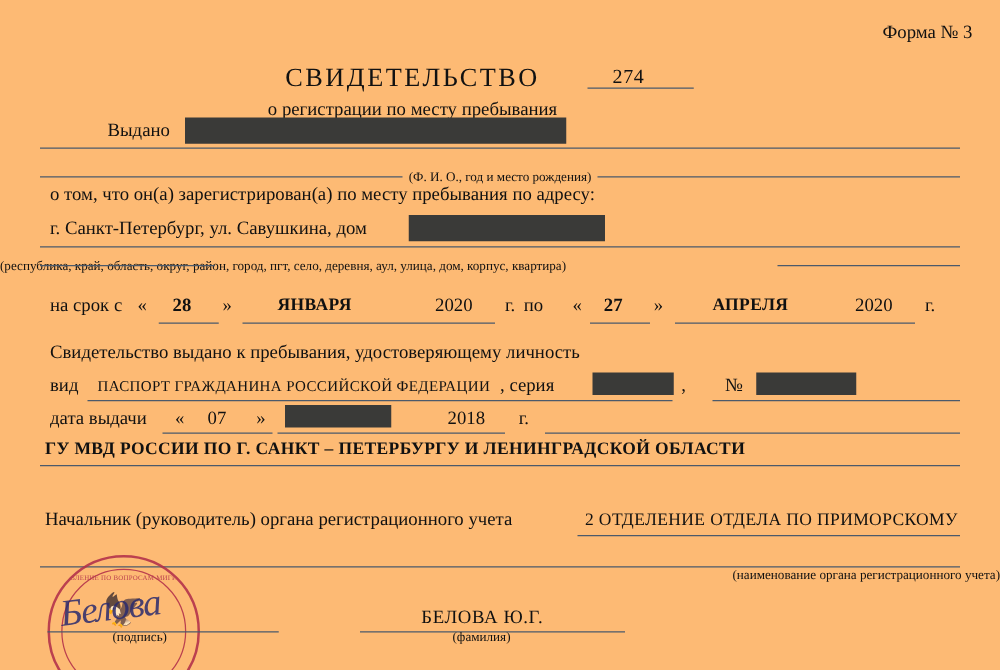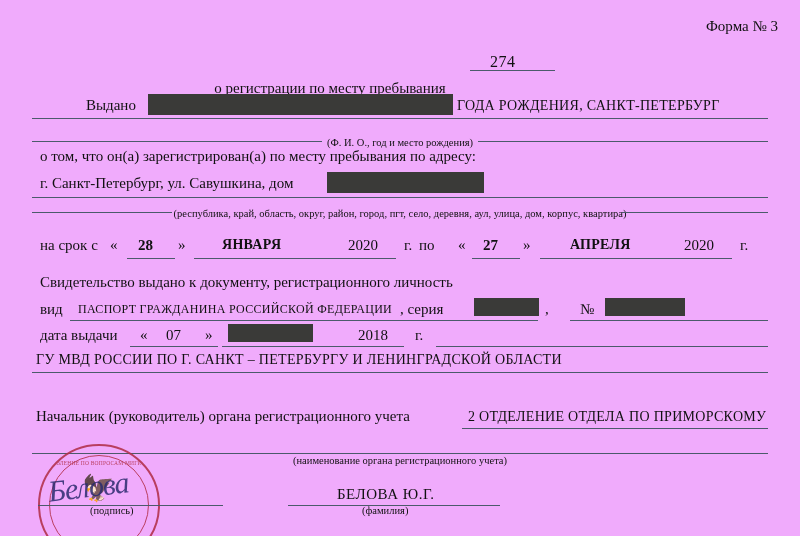--- a/index.html
+++ b/index.html
@@ -11,21 +11,21 @@
     width: 800px;
     height: 536px;
     overflow: hidden;
     font-family: "Liberation Serif", serif;
     color: #111;
   }
   .page {
     position: relative;
     width: 800px;
     height: 536px;
-    background: #f0abfc;
+    background: #fdba74;
   }
   .form-no {
     position: absolute;
     top: 18px;
     right: 22px;
     font-size: 15px;
   }
   .title {
     position: absolute;
     top: 50px;
@@ -144,42 +144,44 @@
     letter-spacing: 0.5px;
   }
 </style>
 </head>
 <body>
 
 <div class="page">
 
   <div class="form-no">Форма № 3</div>
 
+  <div class="title">
+    <span class="title-inner">СВИДЕТЕЛЬСТВО</span>
+  </div>
   <div class="line" style="left:470px; top:70px; width:85px;"></div>
   <div class="cert-number">274</div>
 
   <div class="subtitle">
     <span class="subtitle-inner">о регистрации по месту пребывания</span>
   </div>
 
   <div class="txt" style="left:86px; top:97px;">Выдано</div>
   <div class="redact" style="left:148px; top:94px; width:305px; height:21px;"></div>
-  <div class="txt caps" style="left:457px; top:98px; font-size:14px;">ГОДА РОЖДЕНИЯ, САНКТ-ПЕТЕРБУРГ</div>
   <div class="line" style="left:32px; top:118px; width:736px;"></div>
 
   <div class="small" style="left:0; top:137px; width:800px; text-align:center;">(Ф. И. О., год и место рождения)</div>
   <div class="line" style="left:32px; top:141px; width:290px;"></div>
   <div class="line" style="left:478px; top:141px; width:290px;"></div>
 
   <div class="txt" style="left:40px; top:175px;">г. Санкт-Петербург, ул. Савушкина, дом</div>
   <div class="txt" style="left:40px; top:148px;">о том, что он(а) зарегистрирован(а) по месту пребывания по адресу:</div>
   <div class="redact" style="left:327px; top:172px; width:157px; height:21px;"></div>
   <div class="line" style="left:32px; top:197px; width:736px;"></div>
 
-  <div class="small" style="left:0; top:208px; width:800px; text-align:center;">(республика, край, область, округ, район, город, пгт, село, деревня, аул, улица, дом, корпус, квартира)</div>
+  <div class="small" style="left:0; top:208px; width:800px; text-align:left;">(республика, край, область, округ, район, город, пгт, село, деревня, аул, улица, дом, корпус, квартира)</div>
   <div class="line" style="left:32px; top:212px; width:140px;"></div>
   <div class="line" style="left:622px; top:212px; width:146px;"></div>
 
   <div class="txt" style="left:40px; top:237px;">на срок с</div>
   <div class="txt" style="left:110px; top:237px;">«</div>
   <div class="txt" style="left:138px; top:237px; font-weight:bold;">28</div>
   <div class="txt" style="left:178px; top:237px;">»</div>
   <div class="txt caps" style="left:222px; top:237px; font-weight:bold; font-size:14px;">ЯНВАРЯ</div>
   <div class="txt" style="left:348px; top:237px;">2020</div>
   <div class="txt" style="left:404px; top:237px;">г.</div>
@@ -189,21 +191,21 @@
   <div class="txt" style="left:523px; top:237px;">»</div>
   <div class="txt caps" style="left:570px; top:237px; font-weight:bold; font-size:14px;">АПРЕЛЯ</div>
   <div class="txt" style="left:684px; top:237px;">2020</div>
   <div class="txt" style="left:740px; top:237px;">г.</div>
 
   <div class="line" style="left:127px; top:258px; width:48px;"></div>
   <div class="line" style="left:194px; top:258px; width:202px;"></div>
   <div class="line" style="left:472px; top:258px; width:48px;"></div>
   <div class="line" style="left:540px; top:258px; width:192px;"></div>
 
-  <div class="txt" style="left:40px; top:274px;">Свидетельство выдано к документу, регистрационного личность</div>
+  <div class="txt" style="left:40px; top:274px;">Свидетельство выдано к пребывания, удостоверяющему личность</div>
 
   <div class="txt" style="left:40px; top:301px;">вид</div>
   <div class="txt caps" style="left:78px; top:302px; font-size:12px;">ПАСПОРТ ГРАЖДАНИНА РОССИЙСКОЙ ФЕДЕРАЦИИ</div>
   <div class="txt" style="left:400px; top:301px;">, серия</div>
   <div class="redact" style="left:474px; top:298px; width:65px; height:18px;"></div>
   <div class="txt" style="left:545px; top:301px;">,</div>
   <div class="txt" style="left:580px; top:301px;">№</div>
   <div class="redact" style="left:605px; top:298px; width:80px; height:18px;"></div>
   <div class="line" style="left:70px; top:320px; width:468px;"></div>
   <div class="line" style="left:570px; top:320px; width:198px;"></div>
@@ -212,29 +214,29 @@
   <div class="txt" style="left:140px; top:327px;">«</div>
   <div class="txt" style="left:166px; top:327px;">07</div>
   <div class="txt" style="left:205px; top:327px;">»</div>
   <div class="redact" style="left:228px; top:324px; width:85px; height:18px;"></div>
   <div class="txt" style="left:358px; top:327px;">2018</div>
   <div class="txt" style="left:415px; top:327px;">г.</div>
   <div class="line" style="left:130px; top:346px; width:88px;"></div>
   <div class="line" style="left:222px; top:346px; width:182px;"></div>
   <div class="line" style="left:436px; top:346px; width:332px;"></div>
 
-  <div class="txt caps" style="left:36px; top:352px; font-size:14px;">ГУ  МВД  РОССИИ  ПО  Г. САНКТ – ПЕТЕРБУРГУ  И  ЛЕНИНГРАДСКОЙ ОБЛАСТИ</div>
+  <div class="txt caps" style="left:36px; top:352px; font-size:14px;font-weight:bold;">ГУ  МВД  РОССИИ  ПО  Г. САНКТ – ПЕТЕРБУРГУ  И  ЛЕНИНГРАДСКОЙ ОБЛАСТИ</div>
   <div class="line" style="left:32px; top:372px; width:736px;"></div>
 
   <div class="txt" style="left:36px; top:408px;">Начальник (руководитель) органа регистрационного учета</div>
   <div class="txt caps" style="left:468px; top:409px; font-size:14px;">2 ОТДЕЛЕНИЕ ОТДЕЛА  ПО ПРИМОРСКОМУ</div>
   <div class="line" style="left:462px; top:428px; width:306px;"></div>
 
   <div class="line" style="left:32px; top:453px; width:736px;"></div>
-  <div class="small" style="left:0; top:455px; width:800px; text-align:center;">(наименование органа регистрационного учета)</div>
+  <div class="small" style="left:0; top:455px; width:800px; text-align:right;">(наименование органа регистрационного учета)</div>
 
   <div class="stamp">
     <div class="stamp-txt-top">УПРАВЛЕНИЕ ПО ВОПРОСАМ МИГРАЦИИ</div>
     <div class="stamp-emblem">🦅</div>
 
   </div>
 
   <div class="signature">Белова</div>
   <div class="line" style="left:38px; top:505px; width:185px;"></div>
   <div class="small" style="left:90px; top:505px;">(подпись)</div>

